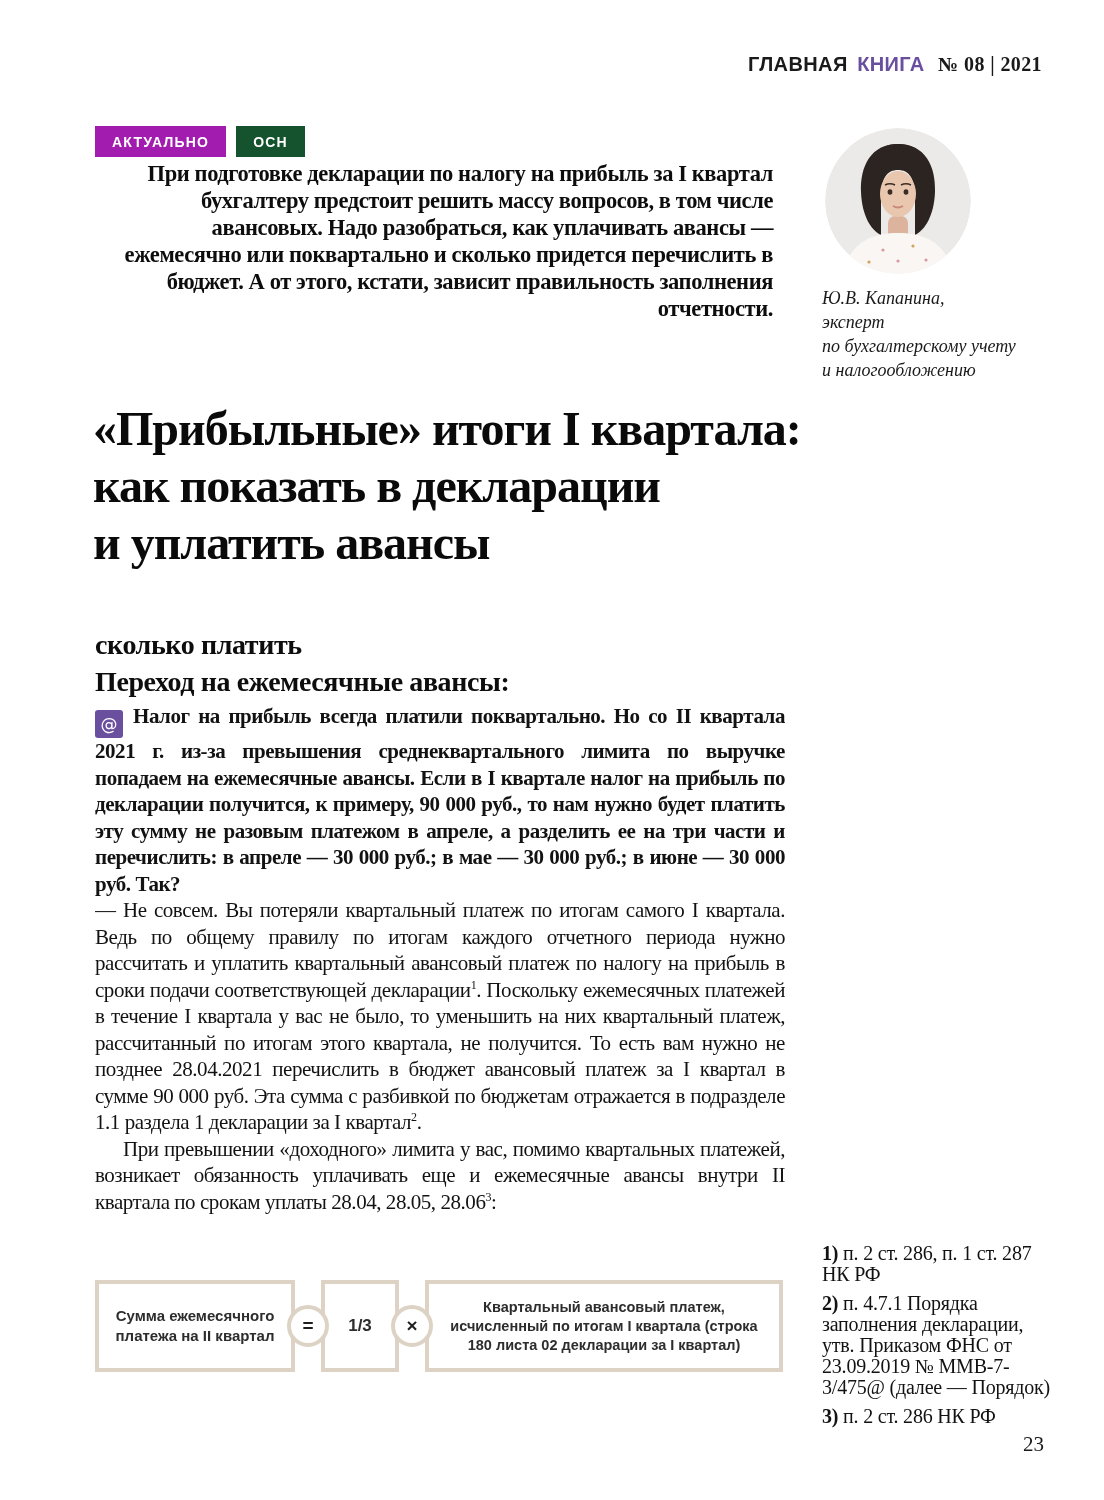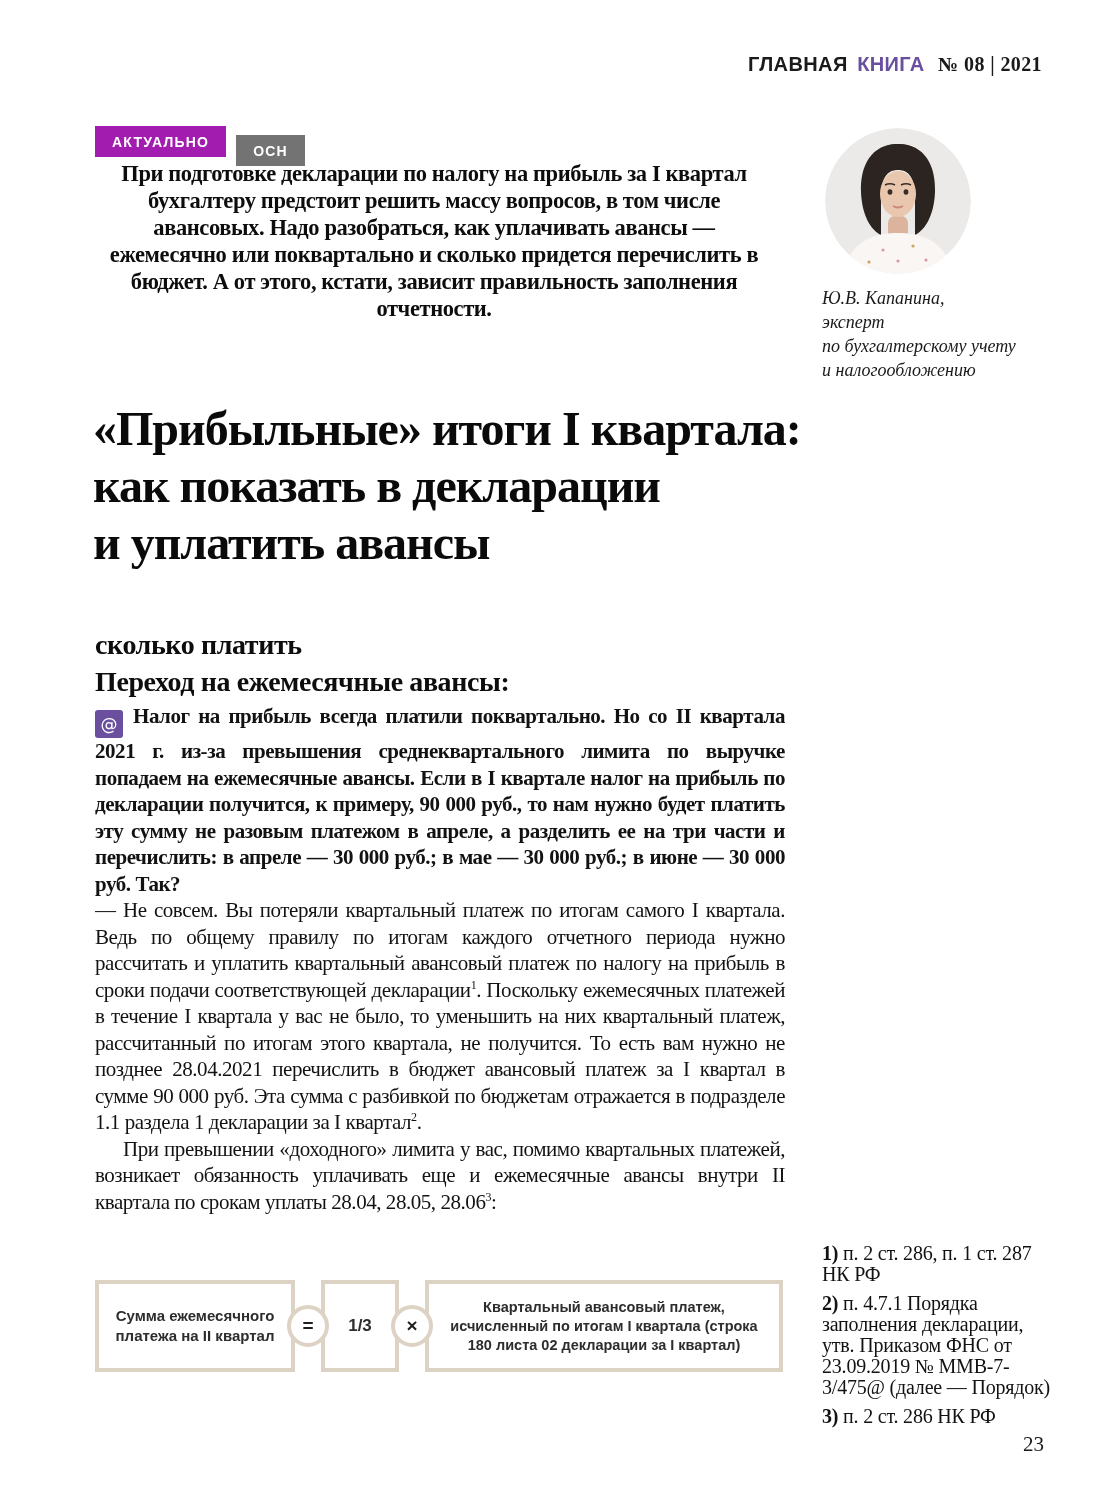--- a/index.html
+++ b/index.html
@@ -22,26 +22,26 @@
   .masthead .w2{font-family:"Liberation Sans",sans-serif;color:#6a4f9e;margin-left:4px;}
   .masthead .issue{font-family:"Liberation Serif",serif;color:#1a1a1a;margin-left:8px;font-weight:bold;}
   
   .badges{position:absolute;left:95px;top:126px;display:flex;gap:10px;}
   .badge{
     height:31px;display:inline-flex;align-items:center;justify-content:center;
     padding:0 17px;color:#fff;font-family:"Liberation Sans",sans-serif;
     font-size:14px;font-weight:bold;letter-spacing:1.2px;
   }
   .badge-red{background:#a21caf;}
-  .badge-purple{background:#737373;margin-top:9px;}
+  .badge-purple{background:#14532d;}
   
   .lead{
     position:absolute;left:95px;top:160px;width:678px;
     font-size:22.5px;line-height:27px;font-weight:bold;
-    letter-spacing:-0.4px;margin:0;text-align:center;color:#0d0d0d;
+    letter-spacing:-0.4px;margin:0;text-align:right;color:#0d0d0d;
   }
   
   .author{position:absolute;left:822px;top:128px;width:230px;margin:0;}
   .photo{width:146px;height:146px;border-radius:50%;overflow:hidden;margin-left:3px;}
   .photo svg{display:block;width:146px;height:146px;}
   .author figcaption{
     margin-top:12px;font-style:italic;font-size:18px;line-height:24px;color:#1a1a1a;
   }
   
   .headline{

